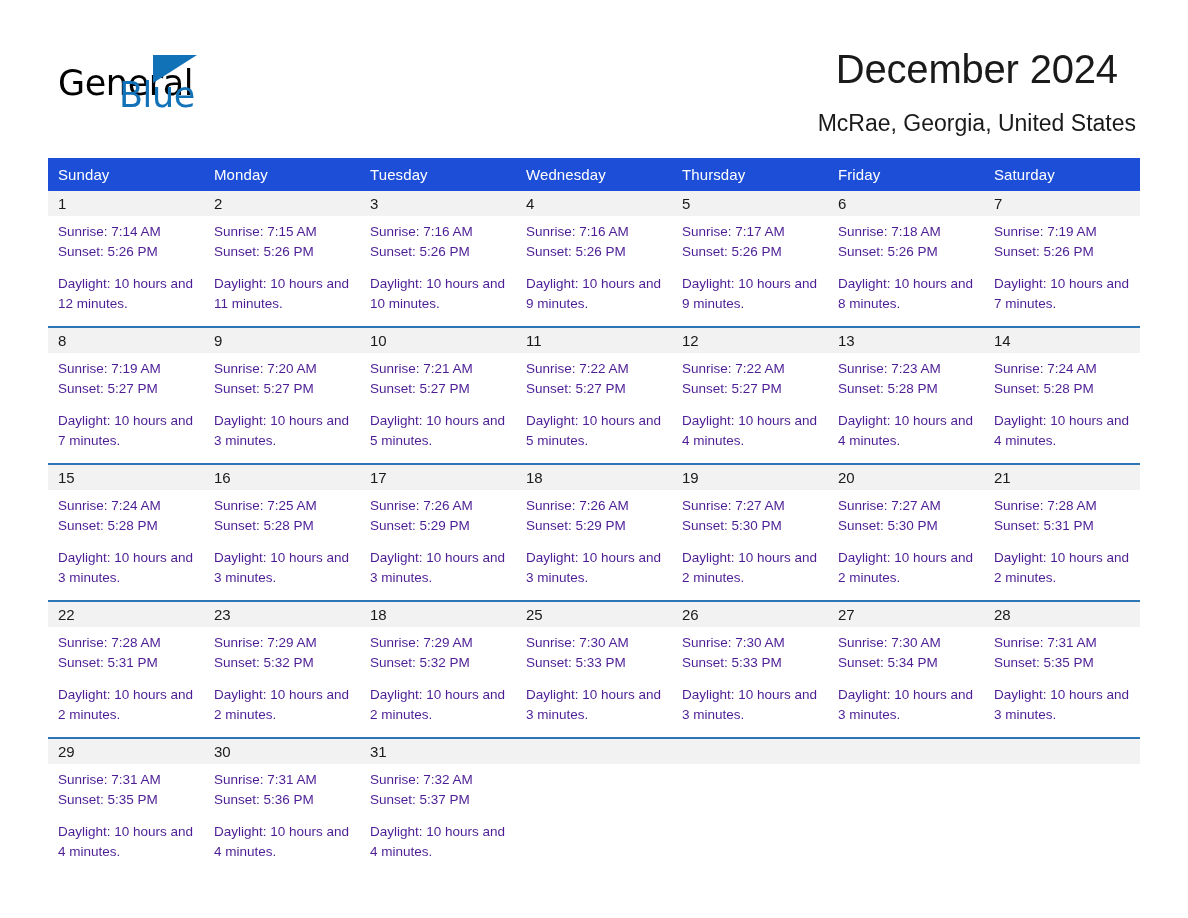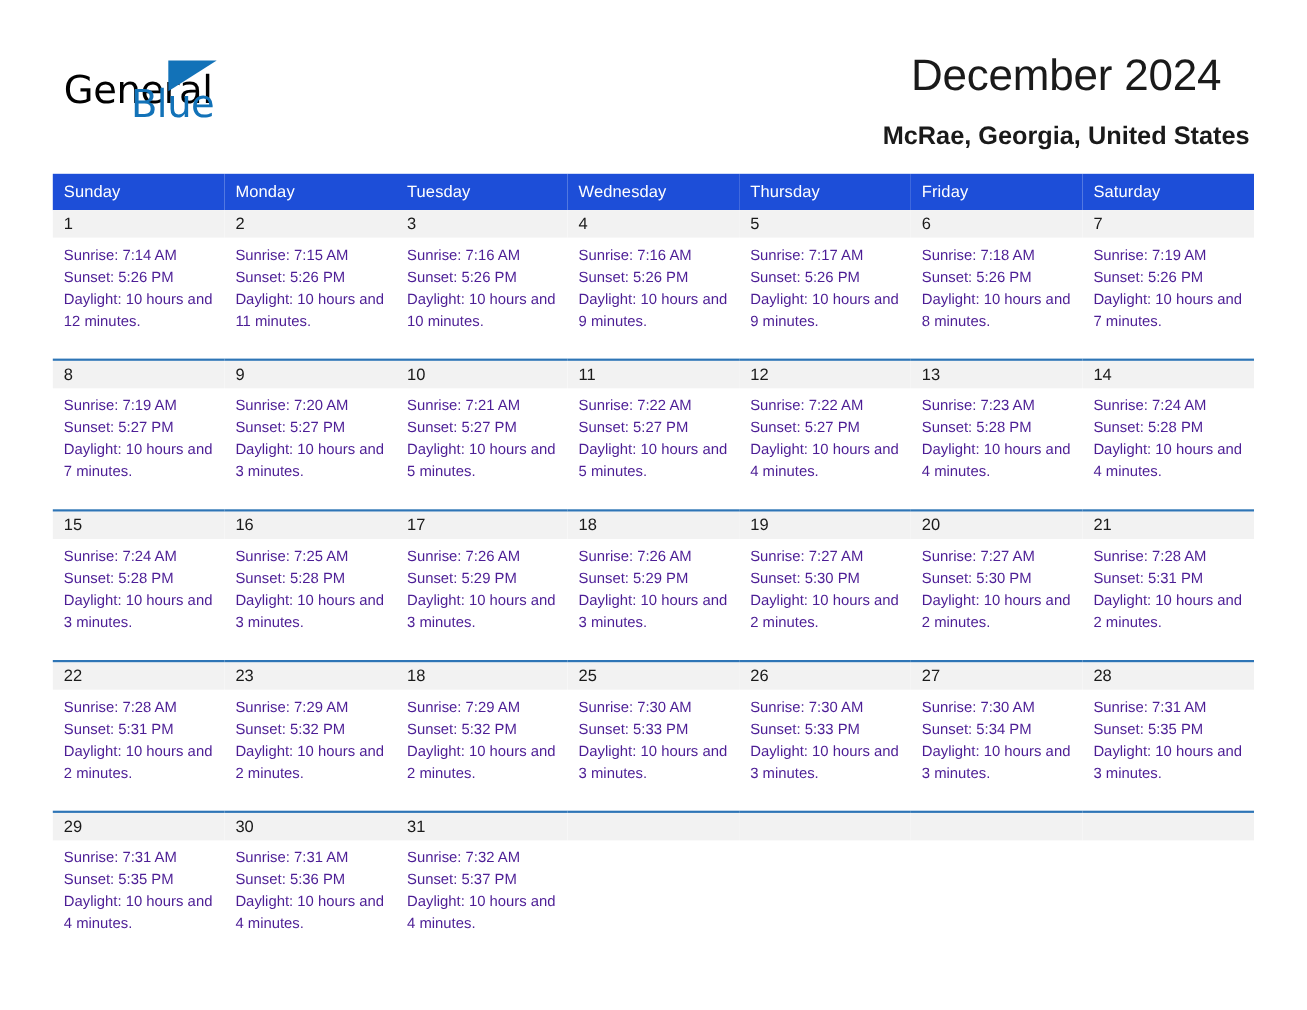--- a/index.html
+++ b/index.html
@@ -73,21 +73,21 @@
     font-size: 40px;
     font-weight: 400;
     letter-spacing: -0.2px;
     color: #1a1a1a;
     line-height: 1.08;
     white-space: nowrap;
   }
   .cal-location {
     margin-top: 20px;
     font-size: 23px;
-    font-weight: 700;
+    font-weight: 400;
     color: #1a1a1a;
     line-height: 1.1;
     white-space: nowrap;
   }
 
   
   .calendar {
     margin: 22px 48px 0 48px;
     width: 1092px;
     border-collapse: collapse;
@@ -131,21 +131,21 @@
     box-sizing: border-box;
   }
   .cell.empty .daynum-band { color: transparent; }
   .cell-body {
     padding: 6px 8px 0 10px;
     font-size: 13.5px;
     line-height: 20px;
     color: #4c1d95;
   }
   .cell-body div { white-space: nowrap; }
-  .daylight-line { white-space: normal !important; }
+  .daylight-line { white-space: normal !important; margin-top: 12px; }
 </style>
 </head>
 <body>
 
 <div class="page">
 
   <div class="header">
 
     <div class="logo">
       <span class="logo-general">General</span>

